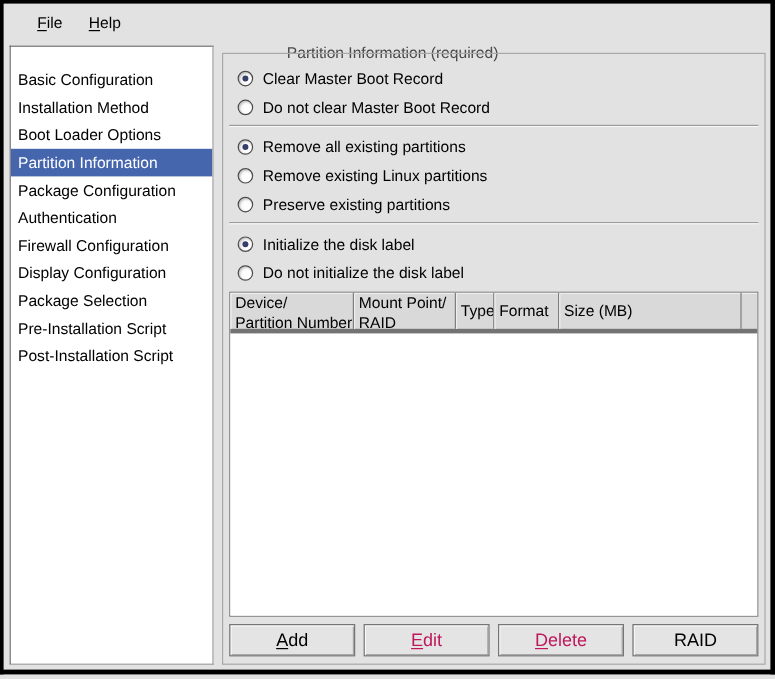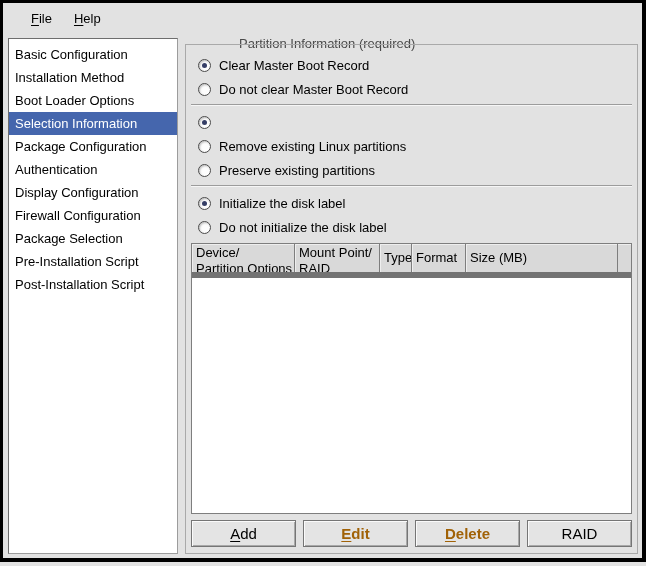--- a/index.html
+++ b/index.html
@@ -17,21 +17,21 @@
 
   
   .menubar{position:absolute;left:3px;top:3px;right:4px;height:30px;display:flex;align-items:center;padding-left:17px;}
   .menu-item{padding:5px 11px;cursor:default;}
   u{text-decoration:underline;text-underline-offset:2px;}
 
   
   .sidebar{
     position:absolute;left:8px;top:38px;width:170px;height:516px;background:#fff;
     border:1px solid #6e6e6e;border-bottom-color:#9c9c9c;border-right-color:#9c9c9c;
-    padding-top:4px;overflow:hidden;
+    padding-top:16px;overflow:hidden;
   }
   .side-item{height:23px;line-height:23px;padding-left:6px;white-space:nowrap;}
   .side-item[data-selected="true"]{background:#4566ad;color:#fff;}
 
   
   .frame{
     position:absolute;left:185px;top:44px;width:453px;height:510px;
     border:1px solid #a9a9a9;
     display:flex;flex-direction:column;padding:8px 5px 6px 5px;
   }
@@ -50,21 +50,21 @@
   .radio[data-selected="true"]::after{
     content:"";position:absolute;left:3px;top:3px;width:5px;height:5px;border-radius:50%;background:#353e66;
   }
   .separator{height:0;border-top:1px solid #9c9c9c;border-bottom:1px solid #f6f6f6;margin:3px 0 4px 0;}
 
   
   .ptable{
     margin-top:4px;flex:1;min-height:0;display:flex;flex-direction:column;
     border:1px solid #7e7e7e;background:#fff;
   }
-  .thead{display:flex;height:34px;background:#d9d9d9;border-bottom:6px solid #737373;flex:0 0 auto;}
+  .thead{display:flex;height:34px;background:#d9d9d9;border-bottom:4px solid #737373;flex:0 0 auto;}
   .th{
     border-right:1px solid #7e7e7e;padding:1px 4px;line-height:16px;
     box-shadow:inset 1px 1px 0 #eeeeee;overflow:hidden;white-space:nowrap;
   }
   .th.center{display:flex;align-items:center;}
   .th-device{width:103px;}
   .th-mount{width:85px;}
   .th-type{width:32px;}
   .th-format{width:54px;}
   .th-size{width:152px;}
@@ -72,45 +72,45 @@
   .tbody{flex:1;background:#fff;}
 
   
   .btn-row{margin-top:6px;display:flex;gap:7px;height:27px;flex:0 0 auto;}
   .btn{
     flex:1;display:flex;align-items:center;justify-content:center;
     background:#e4e4e4;border:1px solid #757575;
     box-shadow:inset 1px 1px 0 #fafafa, inset -1px -1px 0 #a8a8a8;
     font-size:15px;cursor:default;
   }
-  .btn[data-enabled="false"]{color:#a16207;font-weight:bold;}
+  .btn[data-enabled="false"]{color:#be185d;}
 </style>
 </head>
 <body>
 
 <div class="screen">
   <div class="b-top"></div>
   <div class="b-left"></div>
   <div class="b-right"></div>
   <div class="b-bottom"></div>
 
   <div class="menubar">
     <div class="menu-item"><u>F</u>ile</div>
     <div class="menu-item"><u>H</u>elp</div>
   </div>
 
   <div class="sidebar">
     <div class="side-item" data-selected="false">Basic Configuration</div>
     <div class="side-item" data-selected="false">Installation Method</div>
     <div class="side-item" data-selected="false">Boot Loader Options</div>
-    <div class="side-item" data-selected="true">Selection Information</div>
+    <div class="side-item" data-selected="true">Partition Information</div>
     <div class="side-item" data-selected="false">Package Configuration</div>
     <div class="side-item" data-selected="false">Authentication</div>
+    <div class="side-item" data-selected="false">Firewall Configuration</div>
     <div class="side-item" data-selected="false">Display Configuration</div>
-    <div class="side-item" data-selected="false">Firewall Configuration</div>
     <div class="side-item" data-selected="false">Package Selection</div>
     <div class="side-item" data-selected="false">Pre-Installation Script</div>
     <div class="side-item" data-selected="false">Post-Installation Script</div>
   </div>
 
   <div class="frame-title">Partition Information (required)</div>
 
   <div class="frame">
 
     <div class="radio-row">
@@ -119,20 +119,21 @@
     </div>
     <div class="radio-row">
       <span class="radio" data-selected="false"></span>
       <span>Do not clear Master Boot Record</span>
     </div>
 
     <div class="separator"></div>
 
     <div class="radio-row">
       <span class="radio" data-selected="true"></span>
+      <span>Remove all existing partitions</span>
     </div>
     <div class="radio-row">
       <span class="radio" data-selected="false"></span>
       <span>Remove existing Linux partitions</span>
     </div>
     <div class="radio-row">
       <span class="radio" data-selected="false"></span>
       <span>Preserve existing partitions</span>
     </div>
 
@@ -144,21 +145,21 @@
     </div>
     <div class="radio-row">
       <span class="radio" data-selected="false"></span>
       <span>Do not initialize the disk label</span>
     </div>
 
     <div class="ptable">
       <div class="thead">
         <div class="th th-device">
           <div>Device/</div>
-          <div>Partition Options</div>
+          <div>Partition Number</div>
         </div>
         <div class="th th-mount">
           <div>Mount Point/</div>
           <div>RAID</div>
         </div>
         <div class="th th-type center">Type</div>
         <div class="th th-format center">Format</div>
         <div class="th th-size center">Size (MB)</div>
         <div class="th th-filler"></div>
       </div>

